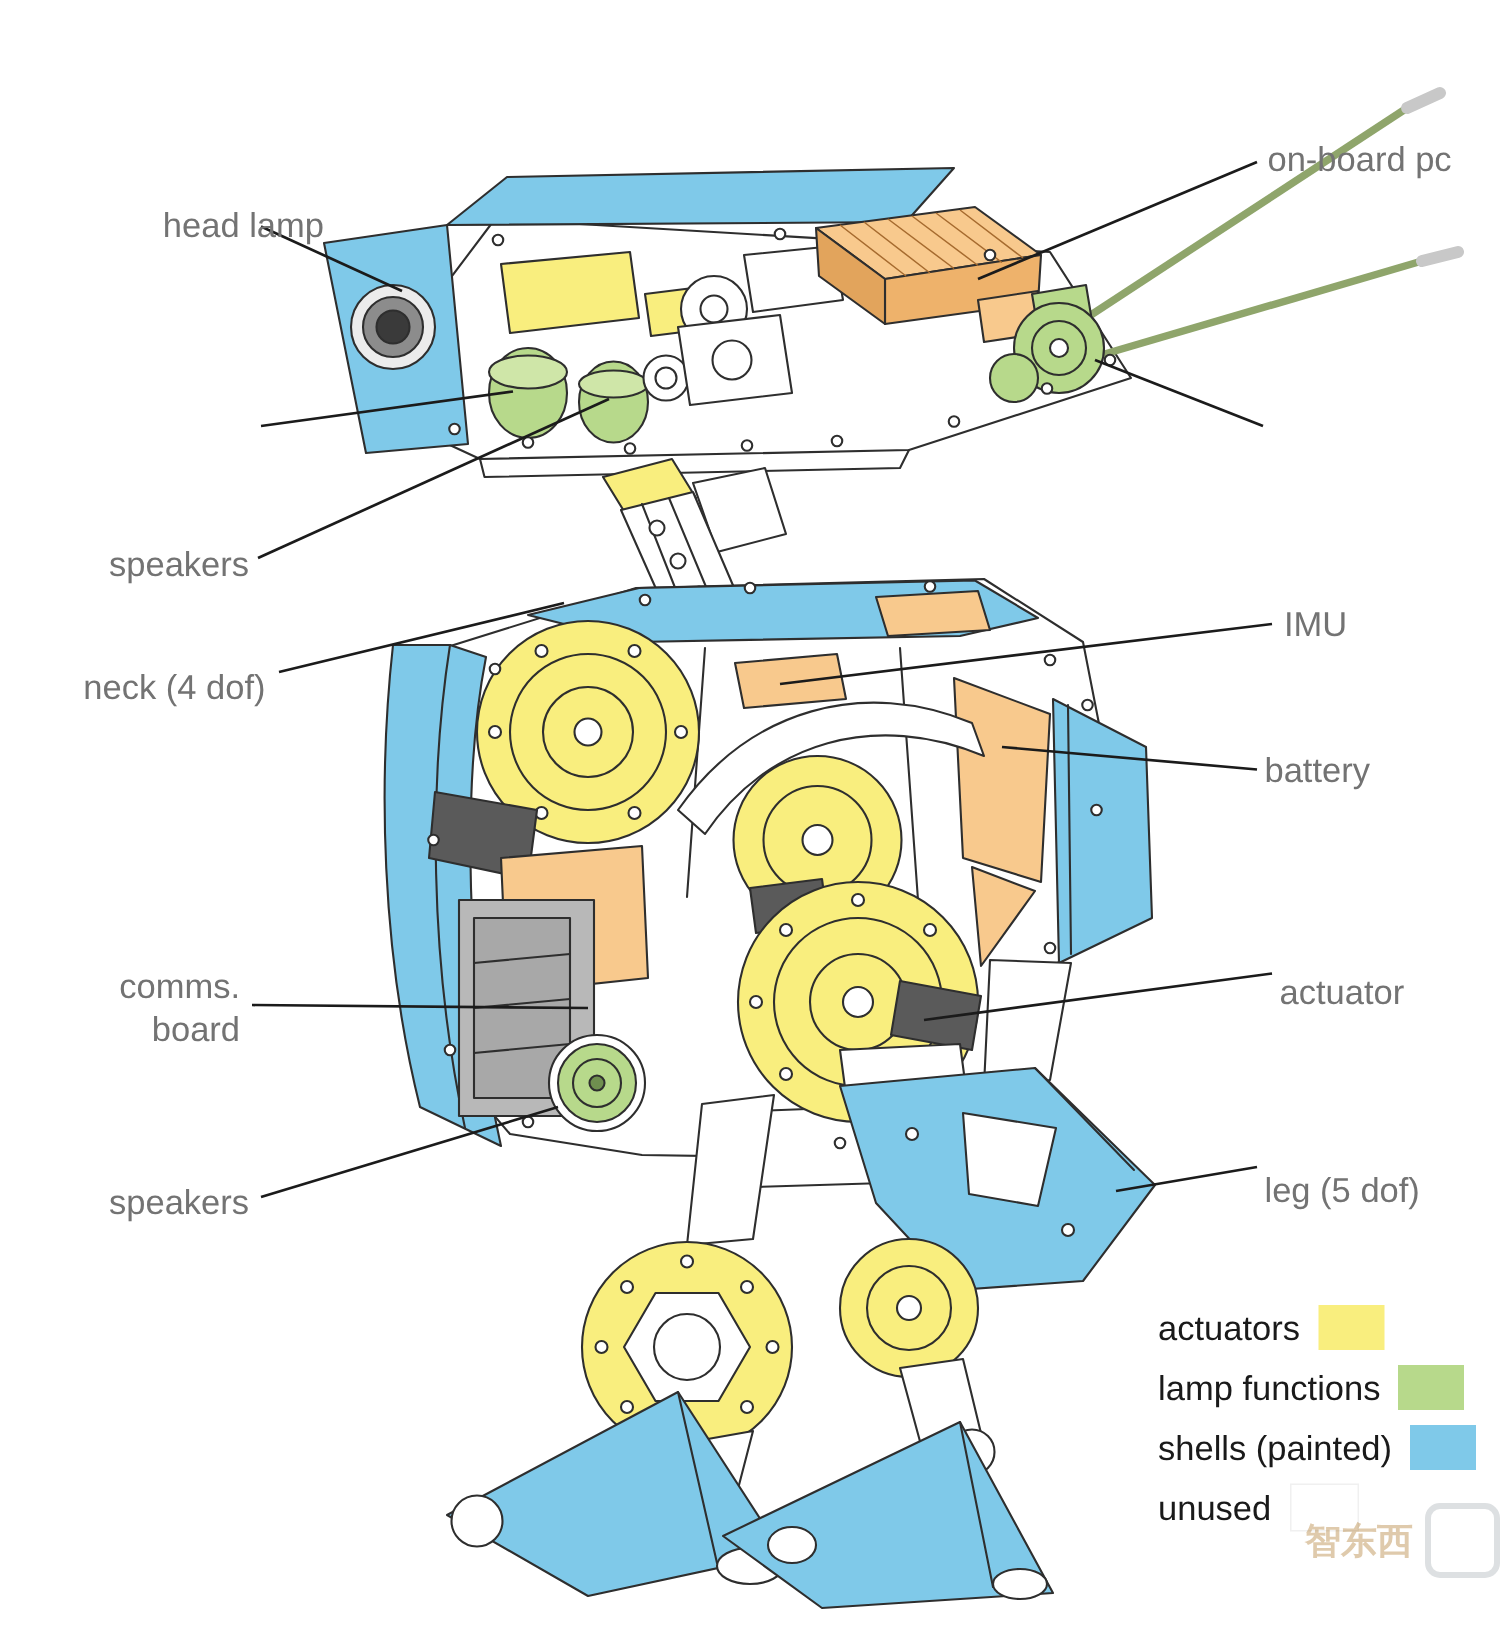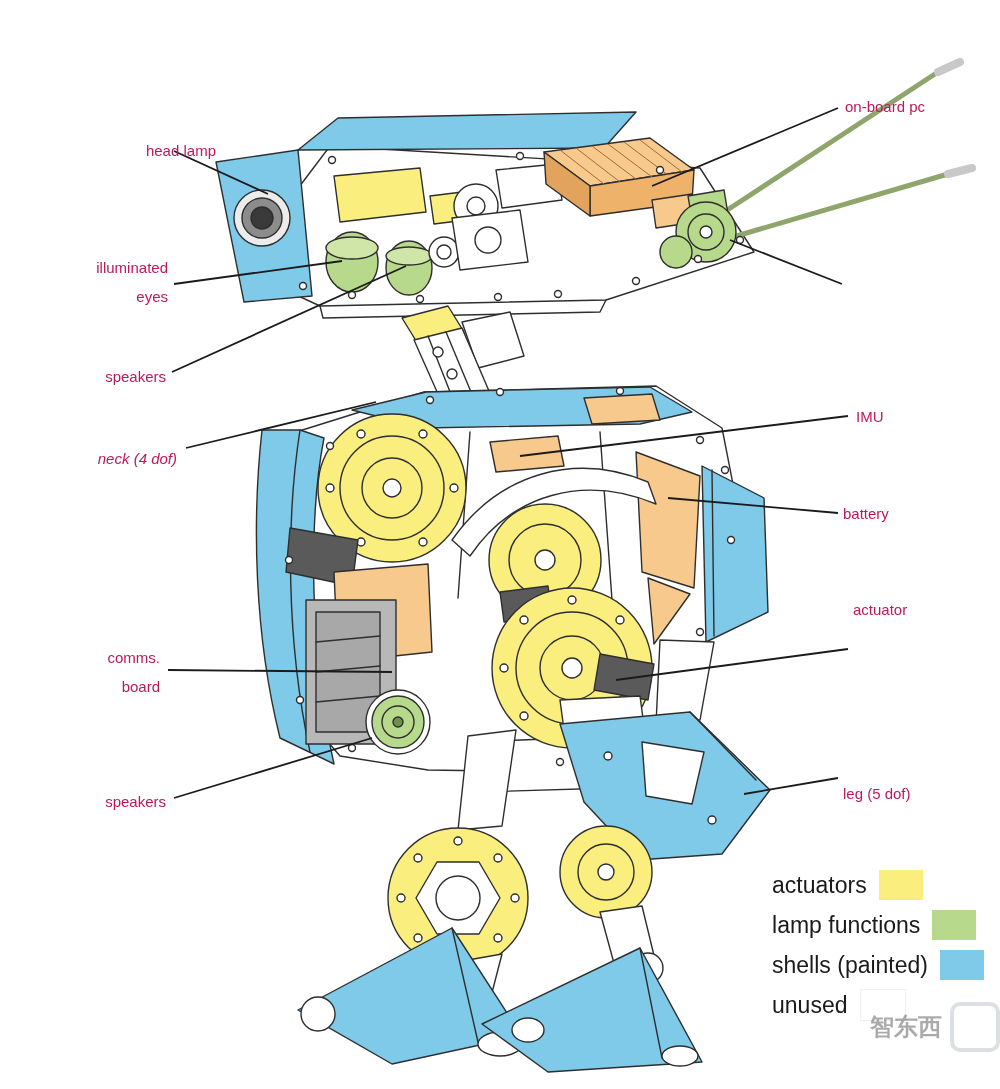--- a/index.html
+++ b/index.html
@@ -9,45 +9,45 @@
     --c-leader:#1b1b1b; --c-gray_panel:#b8b8b8; --c-dark_part:#5a5a5a;
   }
   html,body{margin:0;padding:0;background:#fff;}
   .canvas{position:relative;width:1000px;height:1089px;background:#fff;overflow:hidden;
           font-family:"Liberation Sans", sans-serif;color:#1a1a1a;}
   svg.fig{position:absolute;left:0;top:0;}
   svg .outl{stroke:var(--c-outline);stroke-width:1.4;stroke-linejoin:round;stroke-linecap:round;}
   .f-white{fill:#ffffff}.f-yellow{fill:var(--c-actuators)}.f-orange{fill:var(--c-modules)}
   .f-green{fill:var(--c-functions)}.f-blue{fill:var(--c-shells)}.f-gray{fill:var(--c-gray_panel)}
   .f-dark{fill:var(--c-dark_part)}.f-none{fill:none}
-  .label{position:absolute;font-size:15px;line-height:29px;white-space:pre-line;color:#be185d;}
+  .label{position:absolute;font-size:23px;line-height:29px;white-space:pre-line;color:#737373;}
   .l-right{text-align:right;}
   #lbl-head-lamp{top:136px;right:784px;}
   #lbl-ill-eyes{top:253px;right:832px;}
   #lbl-speakers-top{top:362px;right:834px;}
-  #lbl-neck{top:444px;right:823px;font-style:italic;}
+  #lbl-neck{top:444px;right:823px;}
   #lbl-comms{top:643px;right:840px;}
   #lbl-speakers-bottom{top:787px;right:834px;}
   #lbl-onboard{top:92px;left:845px;}
   #lbl-antennas{top:261px;left:845px;}
   #lbl-imu{top:402px;left:856px;}
   #lbl-battery{top:499px;left:843px;}
-  #lbl-actuator{top:595px;left:853px;}
+  #lbl-actuator{top:647px;left:853px;}
   #lbl-leg{top:763px;left:843px;margin-top:16px;}
   .legend{position:absolute;top:870px;right:16px;display:flex;flex-direction:column;gap:10px;}
   .legend-row{display:flex;align-items:center;gap:12px;height:30px;}
   .legend-row span.txt{font-size:23px;}
   .swatch{width:44px;height:30px;display:inline-block;}
   .sw-actuators{background:var(--c-actuators);}
   .sw-modules{background:var(--c-modules);}
   .sw-functions{background:var(--c-functions);}
   .sw-shells{background:var(--c-shells);}
   .sw-unused{background:var(--c-unused);border:1px solid #f0f0f0;}
   .watermark{position:absolute;top:1002px;right:0;display:flex;align-items:center;gap:8px;
-             opacity:.33;color:#000000;font-size:24px;font-weight:bold;}
+             opacity:.33;color:#a16207;font-size:24px;font-weight:bold;}
   .wm-box{width:42px;height:42px;border:4px solid #9aa2a8;border-radius:10px;
           display:flex;align-items:center;justify-content:center;}
 </style>
 </head>
 <body>
 
 <div class="canvas">
 
 <svg class="fig" width="1000" height="1089" viewBox="0 0 1000 1089">
 
@@ -297,22 +297,20 @@
     <line x1="838" y1="108" x2="652" y2="186"></line>
     <line x1="842" y1="284" x2="730" y2="240"></line>
     <line x1="848" y1="416" x2="520" y2="456"></line>
     <line x1="838" y1="513" x2="668" y2="498"></line>
     <line x1="848" y1="649" x2="616" y2="680"></line>
     <line x1="838" y1="778" x2="744" y2="794"></line>
   </g>
 </svg>
 
 <div class="label l-right" id="lbl-head-lamp">head lamp</div>
-<div class="label l-right" id="lbl-ill-eyes">illuminated
-eyes</div>
 <div class="label l-right" id="lbl-speakers-top">speakers</div>
 <div class="label l-right" id="lbl-neck">neck (4 dof)</div>
 <div class="label l-right" id="lbl-comms">comms.
 board</div>
 <div class="label l-right" id="lbl-speakers-bottom">speakers</div>
 
 <div class="label" id="lbl-onboard">on-board pc</div>
 <div class="label" id="lbl-imu">IMU</div>
 <div class="label" id="lbl-battery">battery</div>
 <div class="label" id="lbl-actuator">actuator</div>

